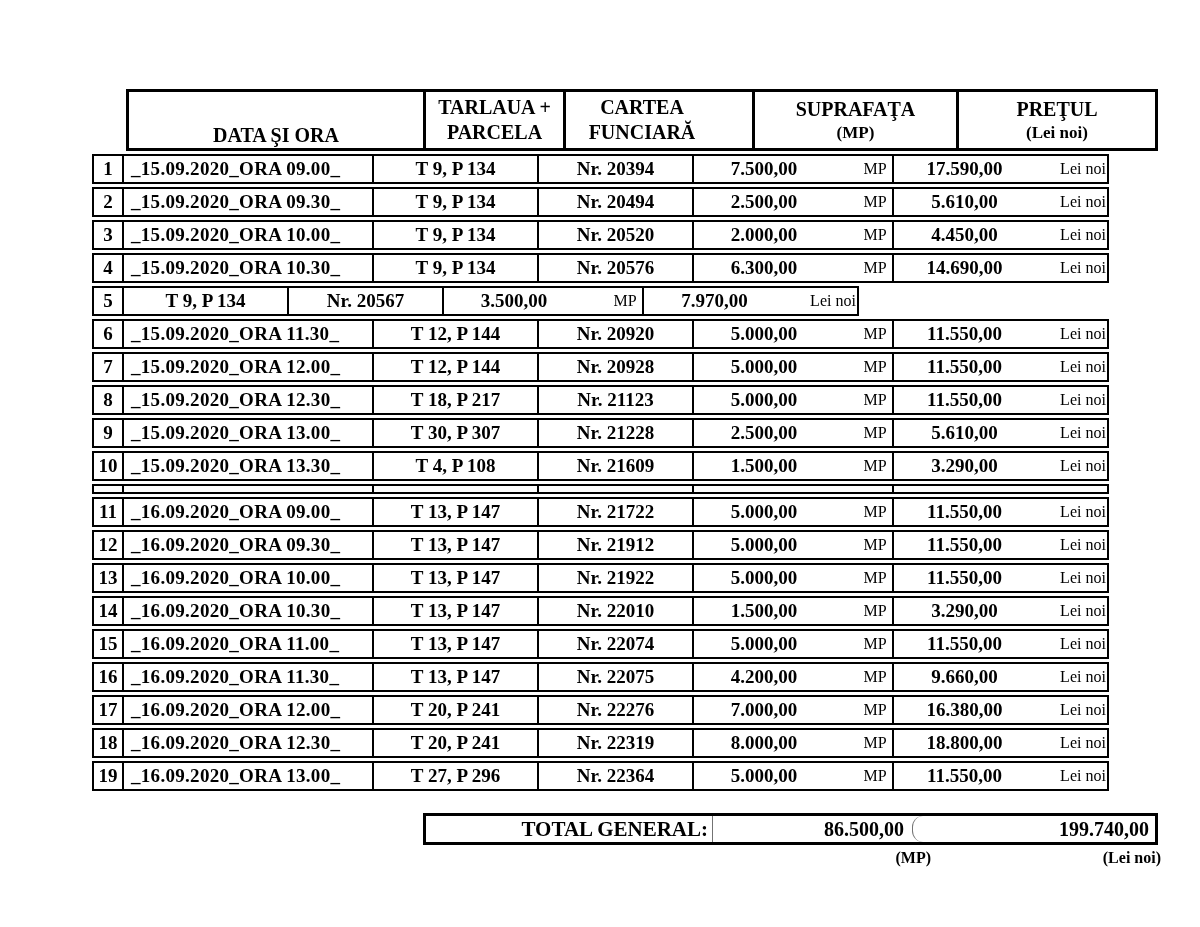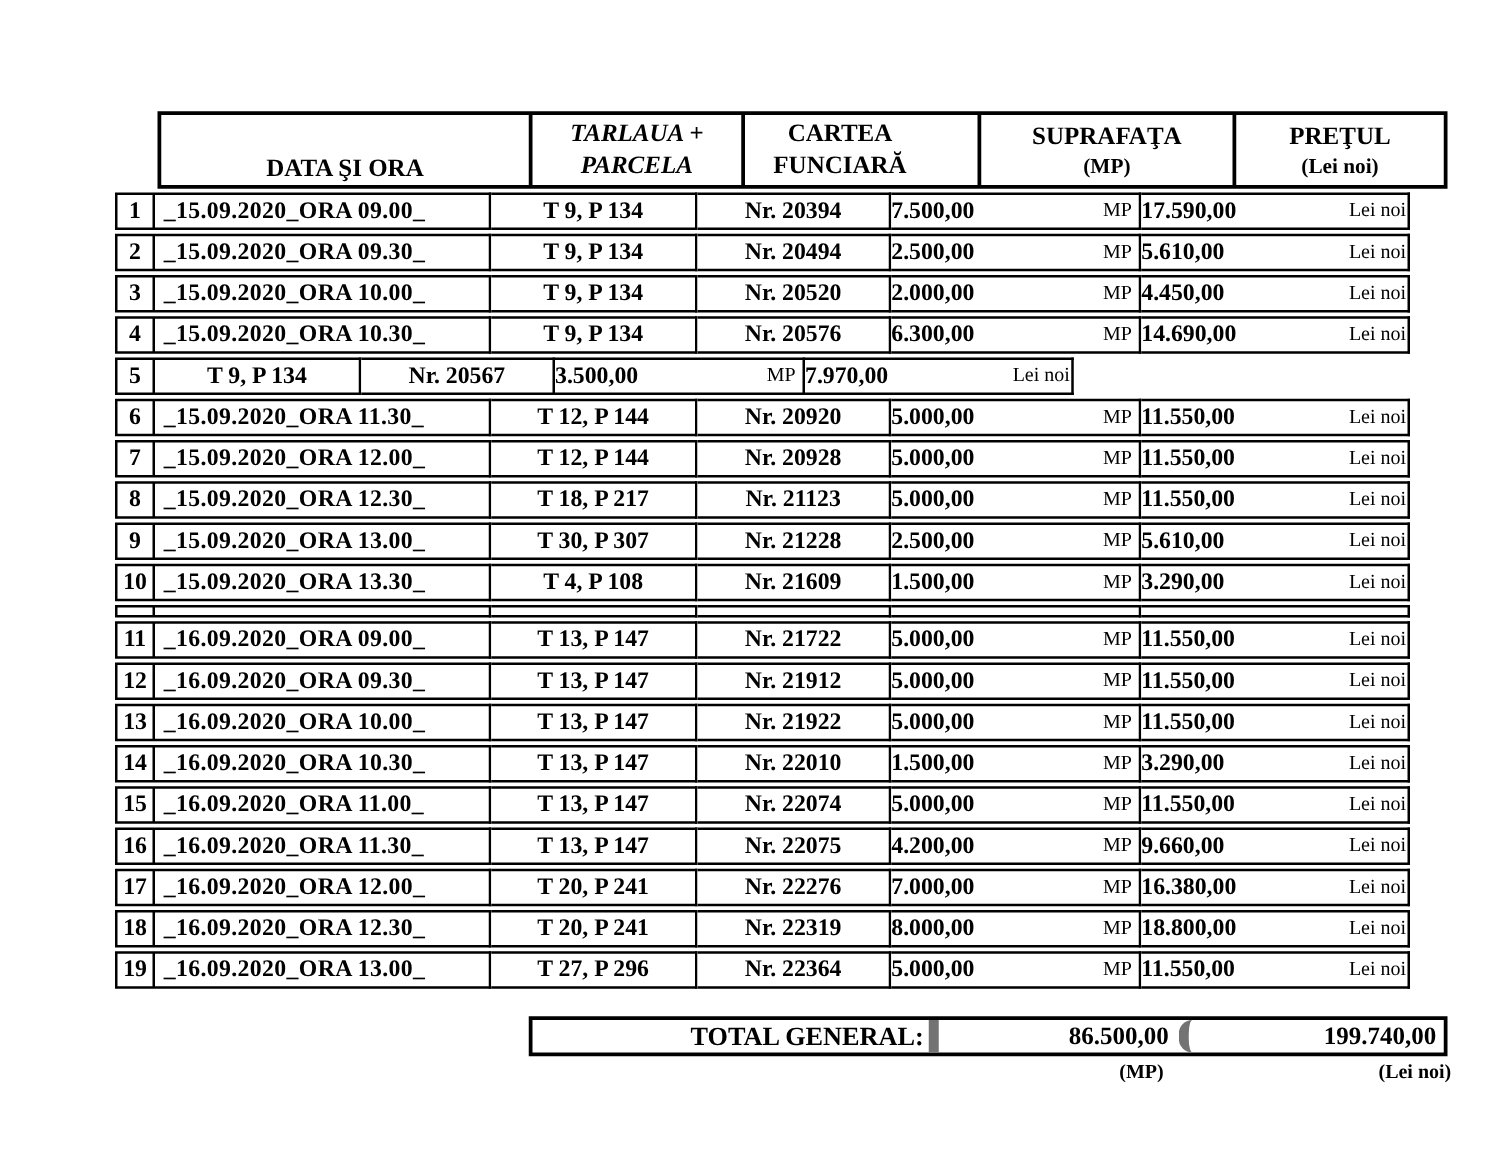--- a/index.html
+++ b/index.html
@@ -30,21 +30,21 @@
     align-items: center;
     text-align: center;
     font-weight: bold;
     border-left: 3px solid #000;
     line-height: 1.25;
   }
   .hcell:first-child { border-left: none; justify-content: flex-end; }
   .h-main { font-size: 20px; }
   .h-sub  { font-size: 17px; }
   .h-date     { width: 294px; }
-  .h-tarlaua  { width: 170px; font-style: italic; }
+  .h-tarlaua  { width: 140px; }
   .h-cartea   { width: 155px; }
   .h-supra    { width: 204px; margin-left: 34px; }
   .h-pret     { flex: 1; }
 
   
   .rows-host {
     position: absolute;
     left: 92px; top: 154px;
     width: 1066px;
   }
@@ -55,48 +55,48 @@
     border-left: none;
     background: #fff;
     display: flex;
     align-items: center;
     overflow: hidden;
     font-size: 19px;
     font-weight: bold;
   }
   .cell:first-child { border-left: 2px solid #000; }
   .c-num      { width: 32px;  justify-content: center; }
-  .c-date     { width: 269px; padding-left: 7px; letter-spacing: 0.3px; text-align: right; }
+  .c-date     { width: 250px; padding-left: 7px; letter-spacing: 0.3px; text-align: right; }
   .c-parcel   { width: 165px; justify-content: center; }
   .c-registry { width: 155px; justify-content: center; }
   .c-area     { width: 200px; }
   .c-price    { width: 215px; }
-  .val  { flex: 1; text-align: left; font-weight: bold; }
+  .val  { flex: 1; text-align: center; font-weight: bold; }
   .unit { font-weight: normal; font-size: 16px; text-align: center; padding-left: 24px; }
   .c-area .unit  { width: 58px; }
   .c-price .unit { width: 72px; }
 
   
   .total-row {
     position: absolute;
     left: 423px; top: 813px;
     width: 735px; height: 32px;
     display: flex;
     border: 3px solid #000;
     background: #fff;
   }
   .tcell {
     display: flex;
     align-items: center;
     justify-content: flex-end;
     font-weight: bold;
-    border-left: 8px solid #737373;
+    border-left: 1px solid #737373;
   }
   .tcell:first-child { border-left: none; }
-  .t-label { width: 317px; font-size: 21px; padding-right: 4px; }
+  .t-label { width: 286px; font-size: 21px; padding-right: 4px; }
   .t-area  { width: 200px; font-size: 20px; padding-right: 8px; }
   .t-price { flex: 1; font-size: 20px; padding-right: 6px; border-radius: 11px; }
 
   .unit-note {
     position: absolute;
     top: 849px;
     font-size: 16px;
     font-weight: bold;
     text-align: right;
   }

